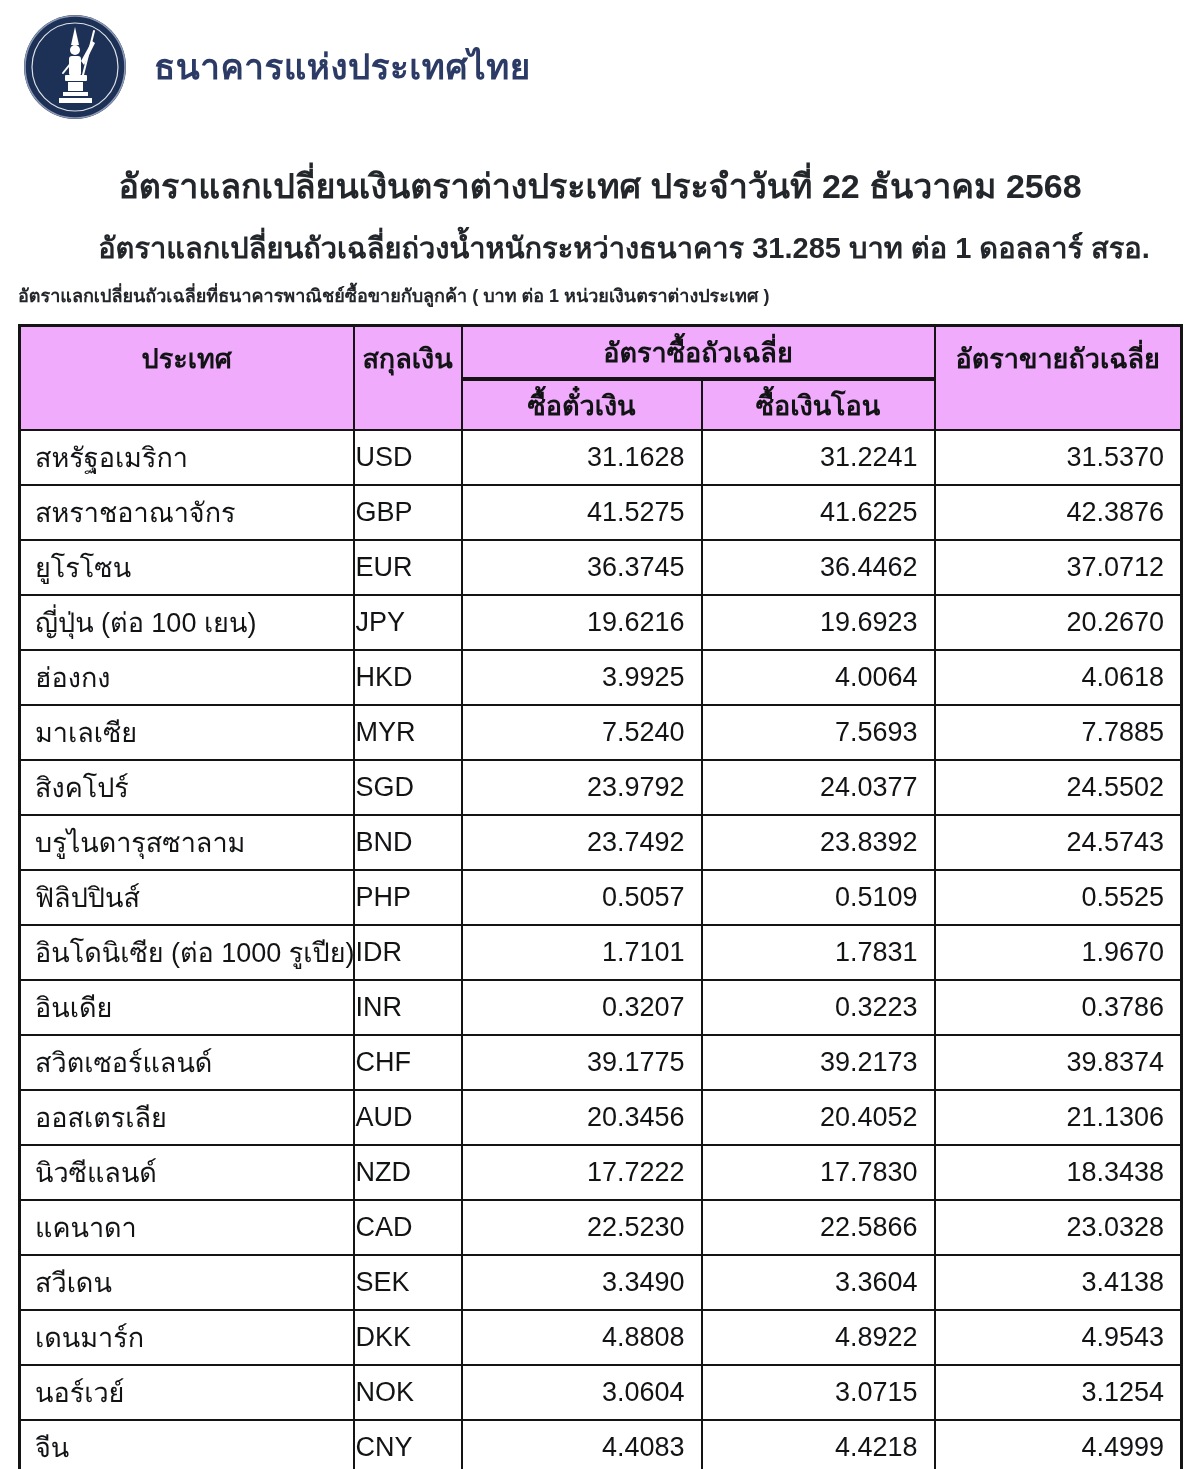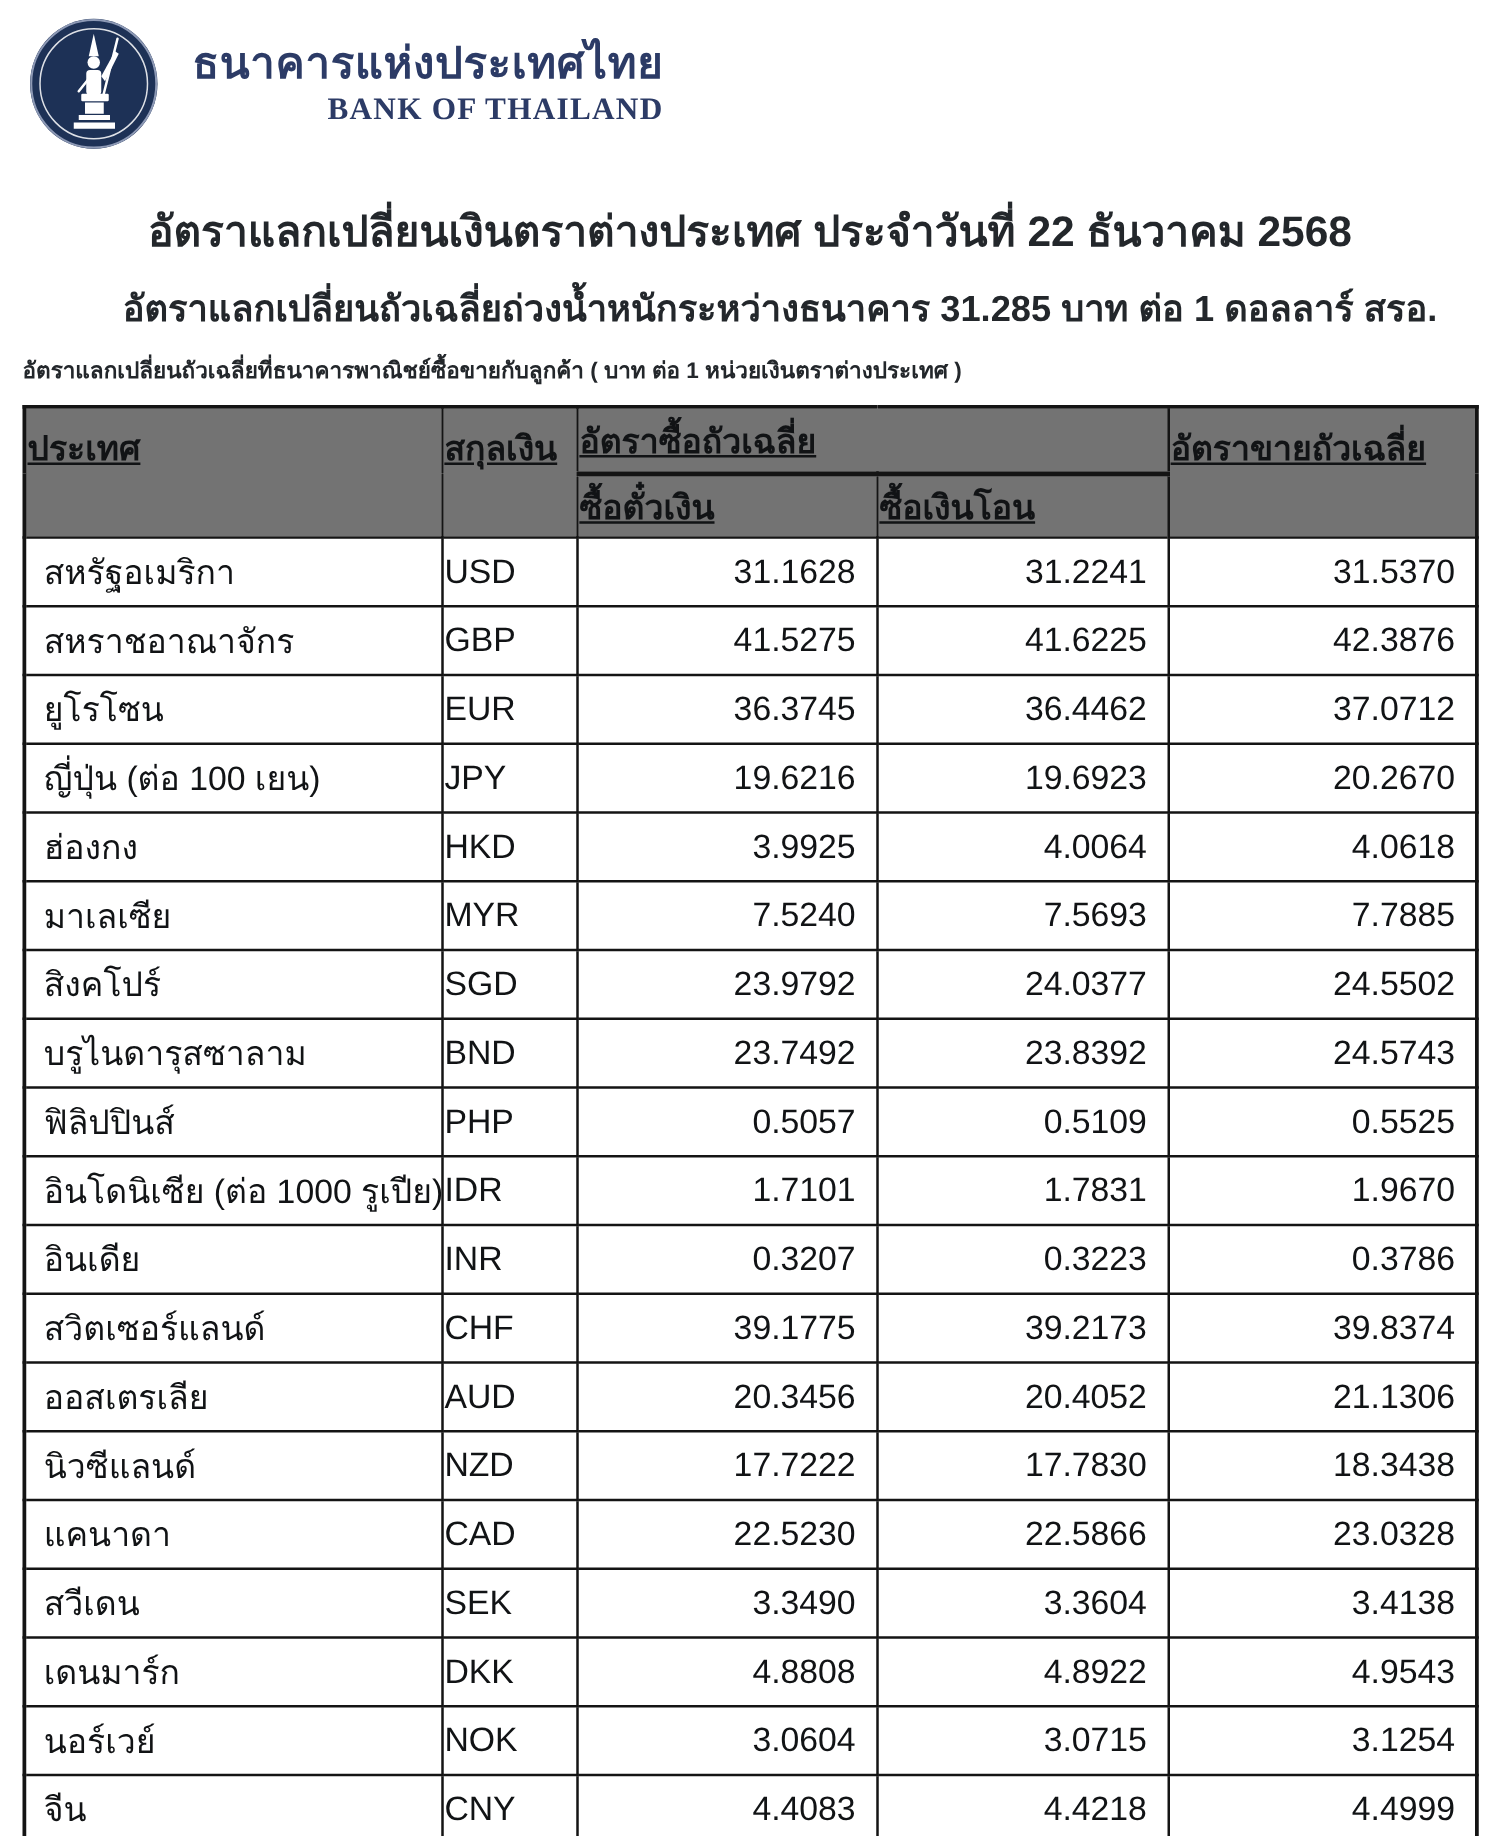--- a/index.html
+++ b/index.html
@@ -71,23 +71,22 @@
   table.rates th, table.rates td {
     border: 2px solid #141414;
     font-size: 27px;
     color: #111315;
     overflow: hidden;
     white-space: nowrap;
   }
   table.rates { border: 3px solid #141414; }
   thead th {
     font-weight: 600;
-    text-align: left;
-    background: #737373;
-    text-decoration: underline;
+    text-align: center;
+    background: #f0abfc;
   }
   .h-span {
     vertical-align: top;
     padding-top: 10px;
     height: 48px;
   }
   .h-group {
     height: 48px;
     vertical-align: middle;
     border-bottom-width: 4px !important;
@@ -117,21 +116,20 @@
       <rect x="47" y="43" width="12" height="20" rx="3"></rect>
       <rect x="43" y="62" width="22" height="6" rx="1"></rect>
       <rect x="46" y="69" width="15" height="9"></rect>
       <rect x="41" y="79" width="25" height="4"></rect>
       <rect x="37" y="85" width="33" height="5"></rect>
       <polygon points="59,48 70,28 73,30 62,52"></polygon>
     </g>
   </svg>
   <div class="brand-text">
     <div class="brand-th">ธนาคารแห่งประเทศไทย</div>
-    <div class="brand-en">BANK OF THAILAND</div>
   </div>
 </header>
 
 <main>
   <h1 class="title-main">อัตราแลกเปลี่ยนเงินตราต่างประเทศ ประจำวันที่ 22 ธันวาคม 2568</h1>
   <h2 class="title-sub">อัตราแลกเปลี่ยนถัวเฉลี่ยถ่วงน้ำหนักระหว่างธนาคาร 31.285 บาท ต่อ 1 ดอลลาร์ สรอ.</h2>
   <div class="title-note">อัตราแลกเปลี่ยนถัวเฉลี่ยที่ธนาคารพาณิชย์ซื้อขายกับลูกค้า ( บาท ต่อ 1 หน่วยเงินตราต่างประเทศ )</div>
 
   <table class="rates">
     <colgroup>

